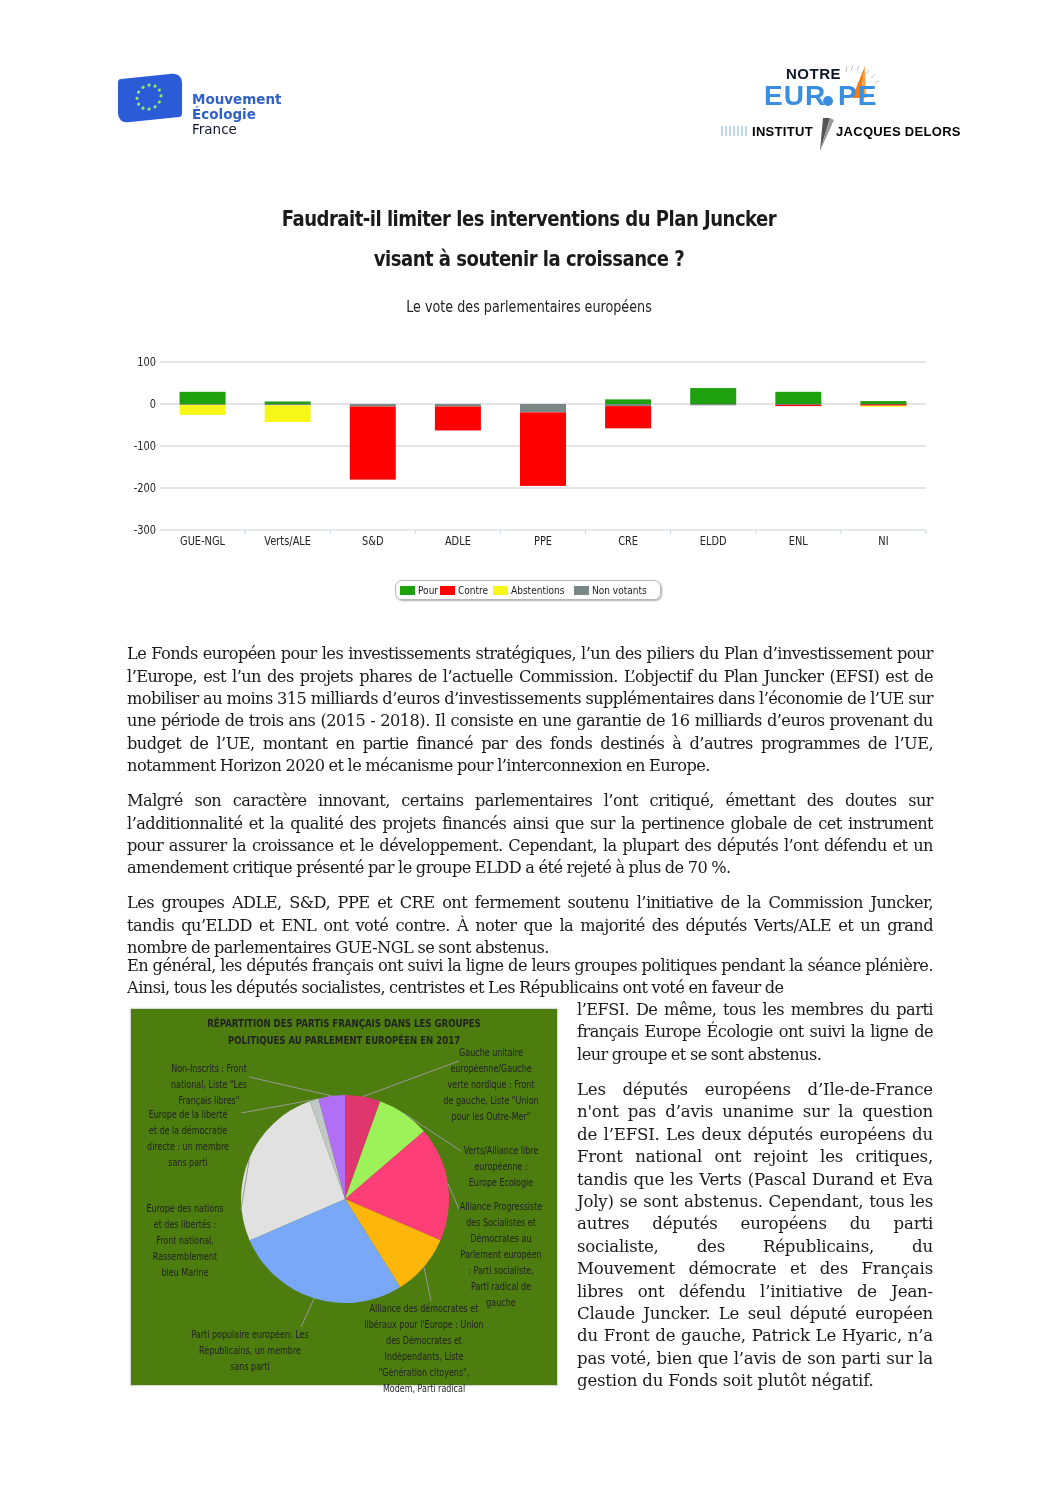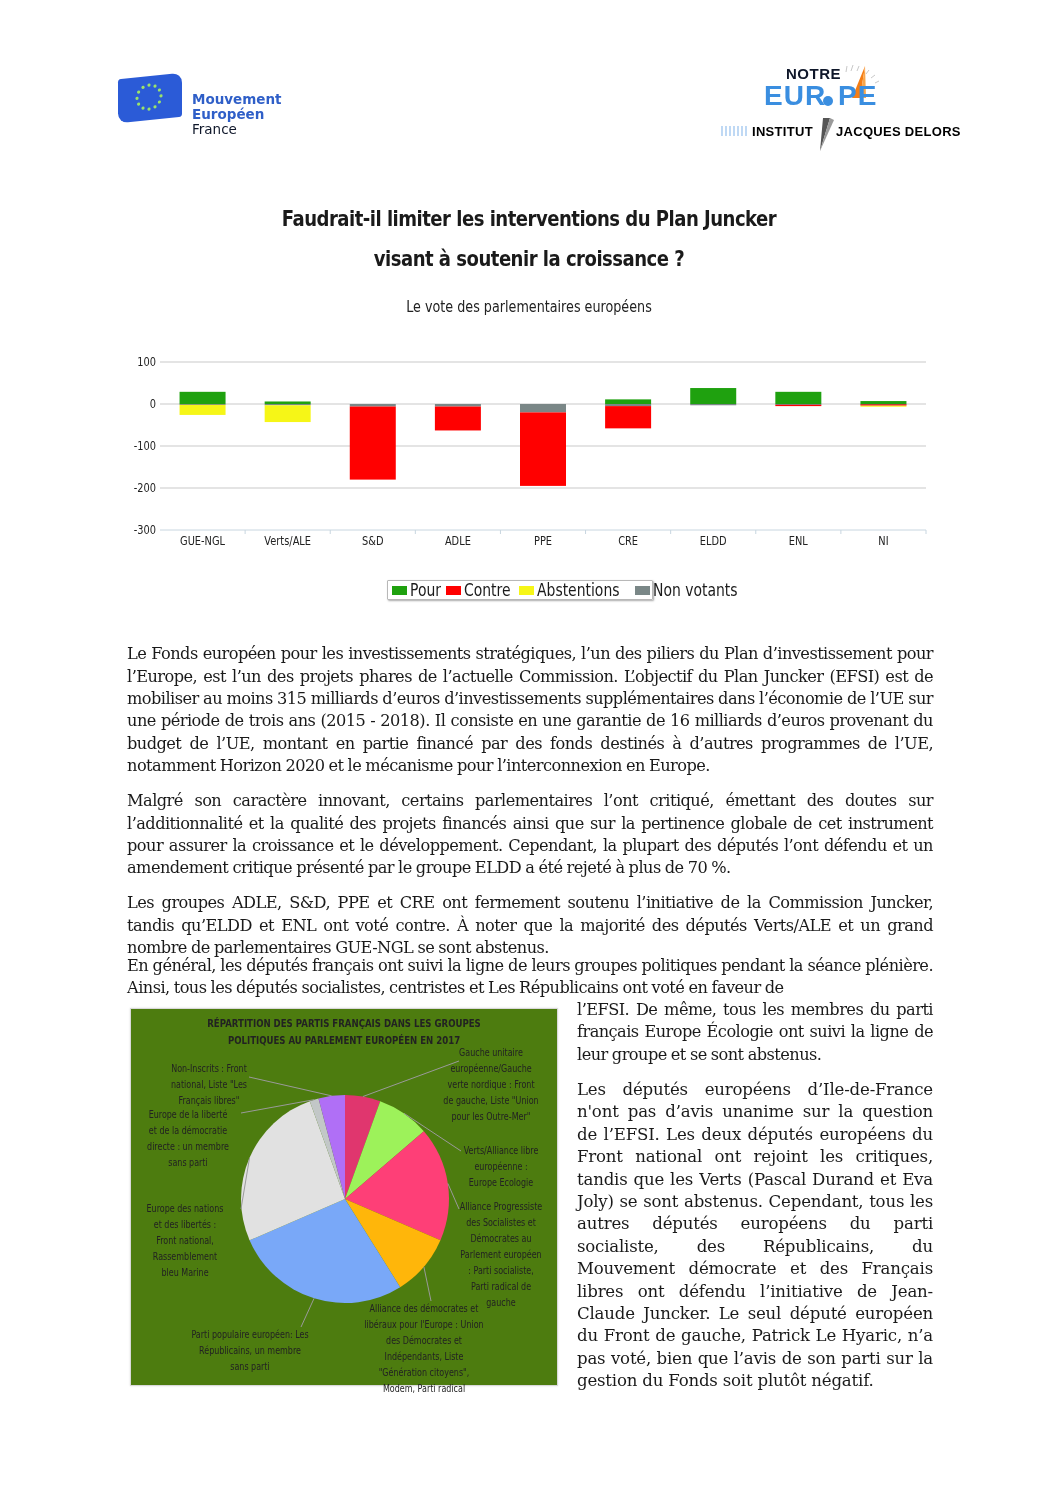--- a/index.html
+++ b/index.html
@@ -14,21 +14,21 @@
   .logo-right { left: 720px; top: 62px; width: 222px; height: 92px; }
   .ne-notre { position: absolute; left: 36px; top: 8px; font-family: "Liberation Sans", sans-serif; font-weight: bold; font-size: 15px; color: #0f172a; letter-spacing: 0.5px; }
   .ne-europe { position: absolute; left: 20px; top: 22px; font-family: "Liberation Sans", sans-serif; font-weight: bold; font-size: 28px; color: #3a8ee0; letter-spacing: 1px; }
   .ne-inst { position: absolute; left: 0; top: 60px; font-family: "Liberation Sans", sans-serif; font-weight: bold; font-size: 13px; color: #000000; letter-spacing: 0.3px; white-space: nowrap; }
   .compass { position: absolute; left: 0; top: 0; }
   
   .title { left: 0; width: 1058px; text-align: center; font-family: "DejaVu Sans", sans-serif; font-weight: bold; font-size: 21px; letter-spacing: -0.6px; transform: scaleX(0.86); transform-origin: center; }
   .subtitle { left: 0; width: 1058px; text-align: center; top: 298px; font-family: "DejaVu Sans", sans-serif; font-size: 15px; transform: scaleX(0.85); color: #222; }
   
   #bar-chart { position: absolute; left: 130px; top: 350px; }
-  .legend { position: absolute; left: 387px; top: 580px; width: 266px; height: 20px; border: 1px solid #b8b8b8; border-radius: 1px; box-shadow: 1px 1px 2px #aaa; font-family: "DejaVu Sans", sans-serif; font-size: 17px; display: flex; align-items: center; gap: 6px; padding-left: 4px; box-sizing: border-box; white-space: nowrap; }
+  .legend { position: absolute; left: 395px; top: 580px; width: 266px; height: 20px; border: 1px solid #b8b8b8; border-radius: 7px; box-shadow: 1px 1px 2px #aaa; font-family: "DejaVu Sans", sans-serif; font-size: 11px; display: flex; align-items: center; gap: 6px; padding-left: 4px; box-sizing: border-box; white-space: nowrap; }
   .legend-item { display: flex; align-items: center; gap: 3px; }
   .legend-swatch { width: 15px; height: 9px; display: inline-block; }
   .legend-label { transform: scaleX(0.82); transform-origin: left; display: inline-block; margin-right: -8px; }
   
   .para { position: absolute; font-family: "DejaVu Serif", serif; font-size: 16.2px; line-height: 22.4px; text-align: justify; letter-spacing: -0.55px; word-spacing: -0.5px; }
   .p1 { left: 127px; top: 627px; width: 806px; }
   .p2 { left: 127px; top: 774px; width: 806px; }
   .p3 { left: 127px; top: 876px; width: 806px; }
   .p4 { left: 127px; top: 955px; width: 806px; }
   .p4b { left: 577px; top: 999px; width: 356px; }
@@ -57,21 +57,21 @@
           <circle cx="9" cy="25.4" r="1.6"></circle>
         <circle cx="4.6" cy="21" r="1.6"></circle>
           <circle cx="3" cy="15" r="1.6"></circle>
           <circle cx="4.6" cy="9" r="1.6"></circle>
           <circle cx="9" cy="4.6" r="1.6"></circle>
       </g>
     </svg>
   </div>
   <div class="mef-text">
     <div>Mouvement</div>
-    <div>Européen</div>
+    <div>Écologie</div>
     <div class="fr">France</div>
   </div>
 </div>
 
 <div class="abs logo-right">
   <svg class="compass" width="222" height="92" viewBox="0 0 222 92">
     <g stroke="#c8c8c8" stroke-width="1">
       <line x1="126" y1="10" x2="127" y2="4"></line>
         <line x1="131" y1="9" x2="133" y2="3"></line>
         <line x1="137" y1="9" x2="139" y2="4"></line>

